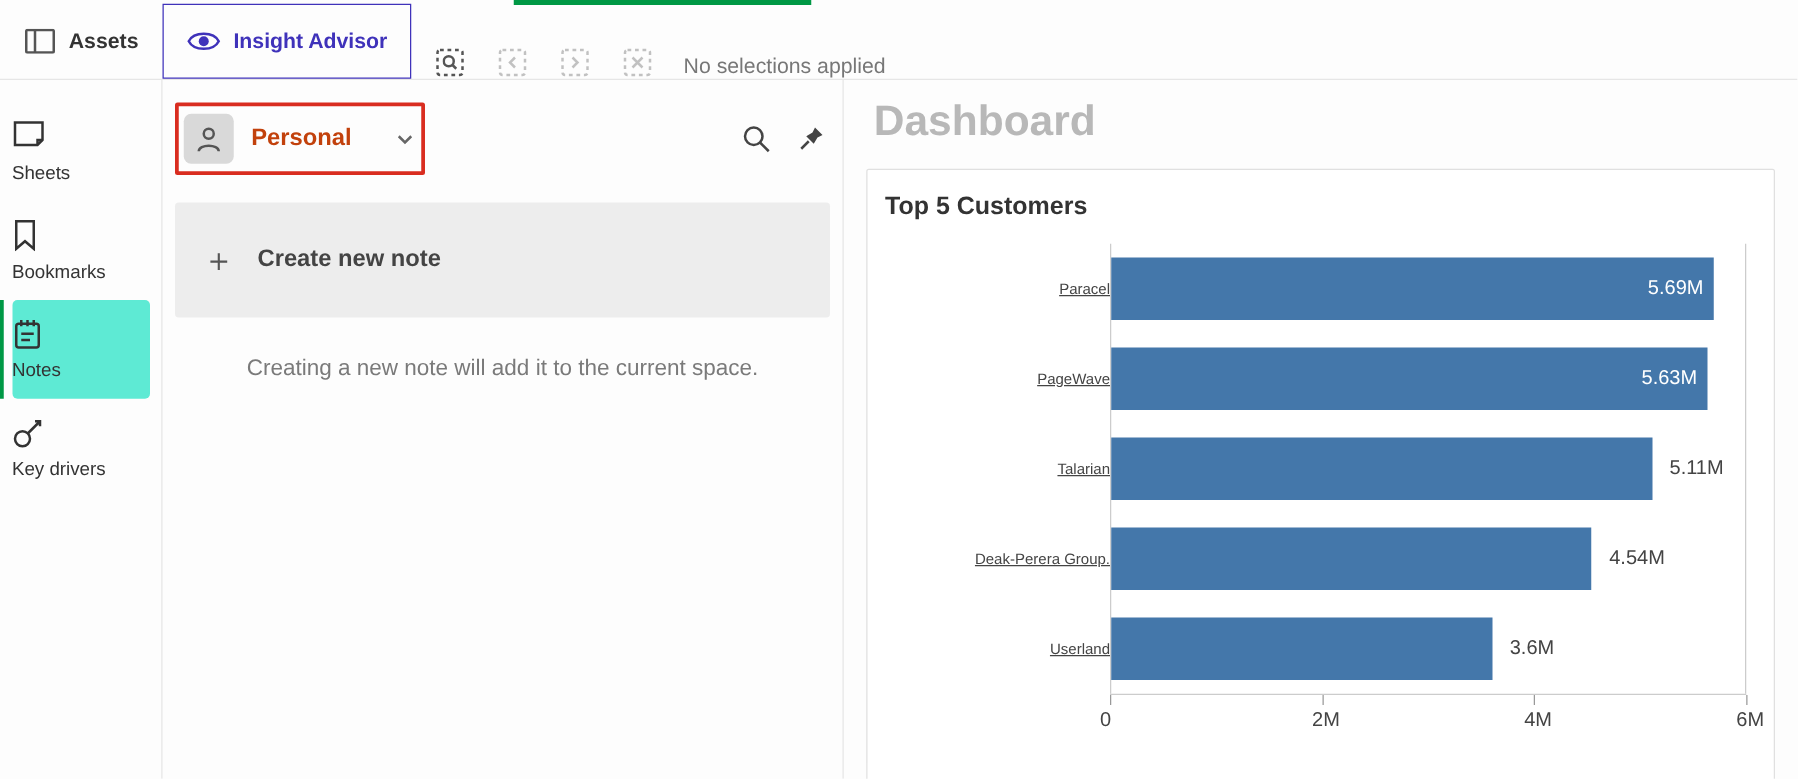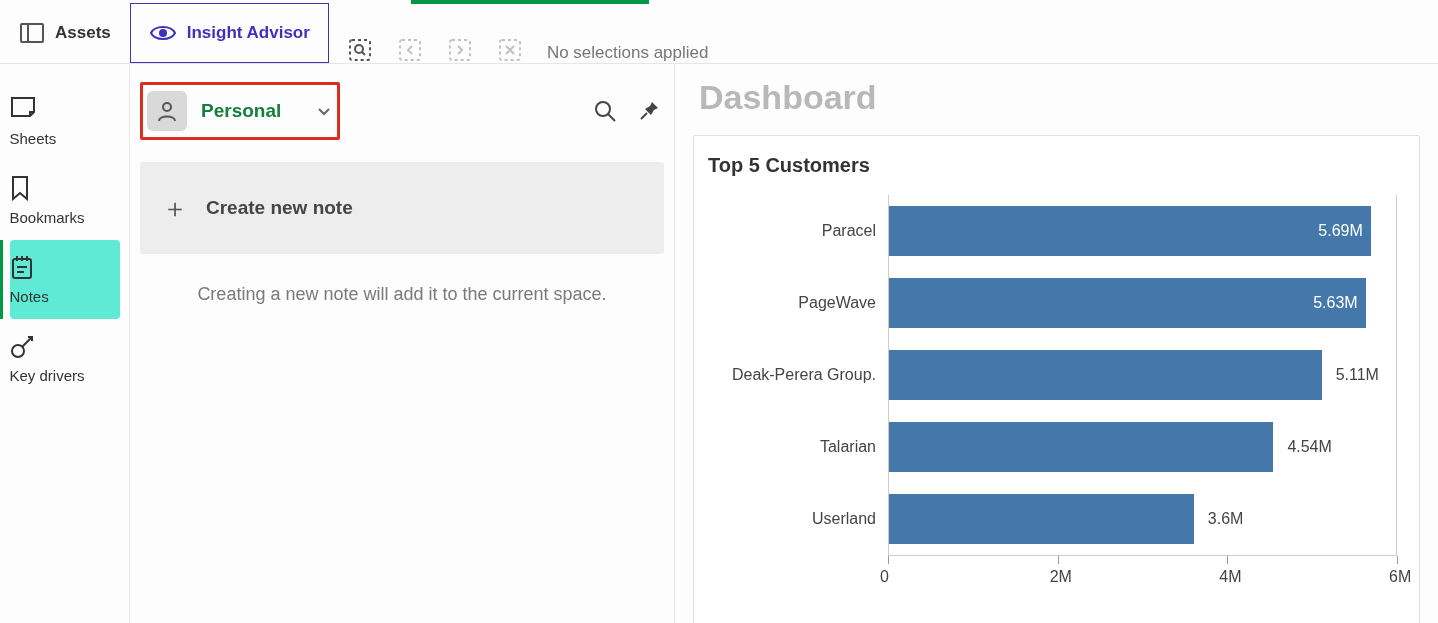--- a/index.html
+++ b/index.html
@@ -22,36 +22,36 @@
   .side-item { width:110px; display:flex; flex-direction:column; align-items:flex-start; gap:8px; padding:14px 0; color:#333; font-size:15px; cursor:pointer; border-radius:4px;}
   .side-item.active { background:#5eead4; position:relative;}
   .side-item.active::before { content:""; position:absolute; left:-10px; top:0; bottom:0; width:3px; background:#009845;}
   .side-icon { width:26px; height:26px; color:#333;}
 
   
   .notes-panel { width:545px; border-right:1px solid #e6e6e6; padding:18px 10px 10px 10px; display:flex; flex-direction:column;}
   .notes-header { display:flex; align-items:center; gap:14px; margin-bottom:22px;}
   .space-selector { display:flex; align-items:center; gap:14px; border:3px solid #d92d20; border-radius:2px; padding:4px 6px 4px 4px; height:58px; width:200px;}
   .space-avatar { width:40px; height:40px; border-radius:6px; background:#d9d9d9; display:flex; align-items:center; justify-content:center; color:#555;}
-  .space-name { font-size:19px; font-weight:600; color:#15803d;}
+  .space-name { font-size:19px; font-weight:600; color:#c2410c;}
   .header-spacer { flex:1; }
   .header-icon { width:30px; height:30px; display:flex; align-items:center; justify-content:center; color:#444; cursor:pointer;}
   .create-note { background:#ededed; border-radius:3px; height:92px; display:flex; align-items:center; gap:18px; padding:0 22px; cursor:pointer;}
   .plus { font-size:26px; color:#555; font-weight:300;}
   .create-label { font-size:19px; font-weight:600; color:#444;}
   .hint { text-align:center; color:#7a7a7a; font-size:18px; margin-top:30px;}
 
   
   .dash-panel { flex:1; padding:14px 18px;}
   .dash-title { font-size:34px; color:#b8b8b8; font-weight:700; margin-bottom:18px; margin-left:6px;}
   .chart-card { background:#fff; border:1px solid #e0e0e0; border-radius:2px; padding:18px 22px 6px 14px; height:519px;}
   .chart-title { font-size:20px; font-weight:700; color:#333; margin-bottom:18px;}
   .chart-area { display:flex; height:360px;}
   .y-labels { width:180px; display:flex; flex-direction:column; }
-  .y-label { flex:1; display:flex; align-items:center; justify-content:flex-end; padding-right:12px; font-size:16px; color:#444;}
+  .y-label { flex:1; display:flex; align-items:center; justify-content:flex-end; font-size:12px; color:#444;text-decoration:underline;}
   .plot { flex:1; position:relative; border-left:1px solid #ccc; }
   .bars { position:absolute; inset:0; display:flex; flex-direction:column;}
   .bar-row { flex:1; display:flex; align-items:center; position:relative;}
   .bar { height:50px; background:#4477aa;padding-left:36px; }
   .bar-label { font-size:16px; color:#444; margin-left:14px;}
   .bar-label.inside { position:absolute; right:8px; top:50%; transform:translateY(-50%); color:#fff; margin-left:0;}
   .top-grid { position:absolute; top:0; bottom:0; left:0; right:0; }
   .gridline-right { position:absolute; top:0; bottom:0; right:0; width:1px; background:#ccc;}
   .x-axis { display:flex; margin-left:180px; border-top:1px solid #ccc; height:40px;}
   .x-tick { position:relative; font-size:16px; color:#444; padding-top:12px; text-align:left;}
@@ -198,22 +198,22 @@
   </div>
 
   <div class="dash-panel">
     <div class="dash-title">Dashboard</div>
     <div class="chart-card">
       <div class="chart-title">Top 5 Customers</div>
       <div class="chart-area">
         <div class="y-labels" id="y-labels">
             <div class="y-label">Paracel</div>
             <div class="y-label">PageWave</div>
+            <div class="y-label">Talarian</div>
             <div class="y-label">Deak-Perera Group.</div>
-            <div class="y-label">Talarian</div>
             <div class="y-label">Userland</div>
           </div>
         <div class="plot">
           <div class="top-grid">
               <div class="gridline-right"></div>
             </div>
           <div class="bars" id="bars">
               <div class="bar-row">
                 <div class="bar" style="width: 94.8333%; position: relative;">
                   <div class="bar-label inside">5.69M</div>

